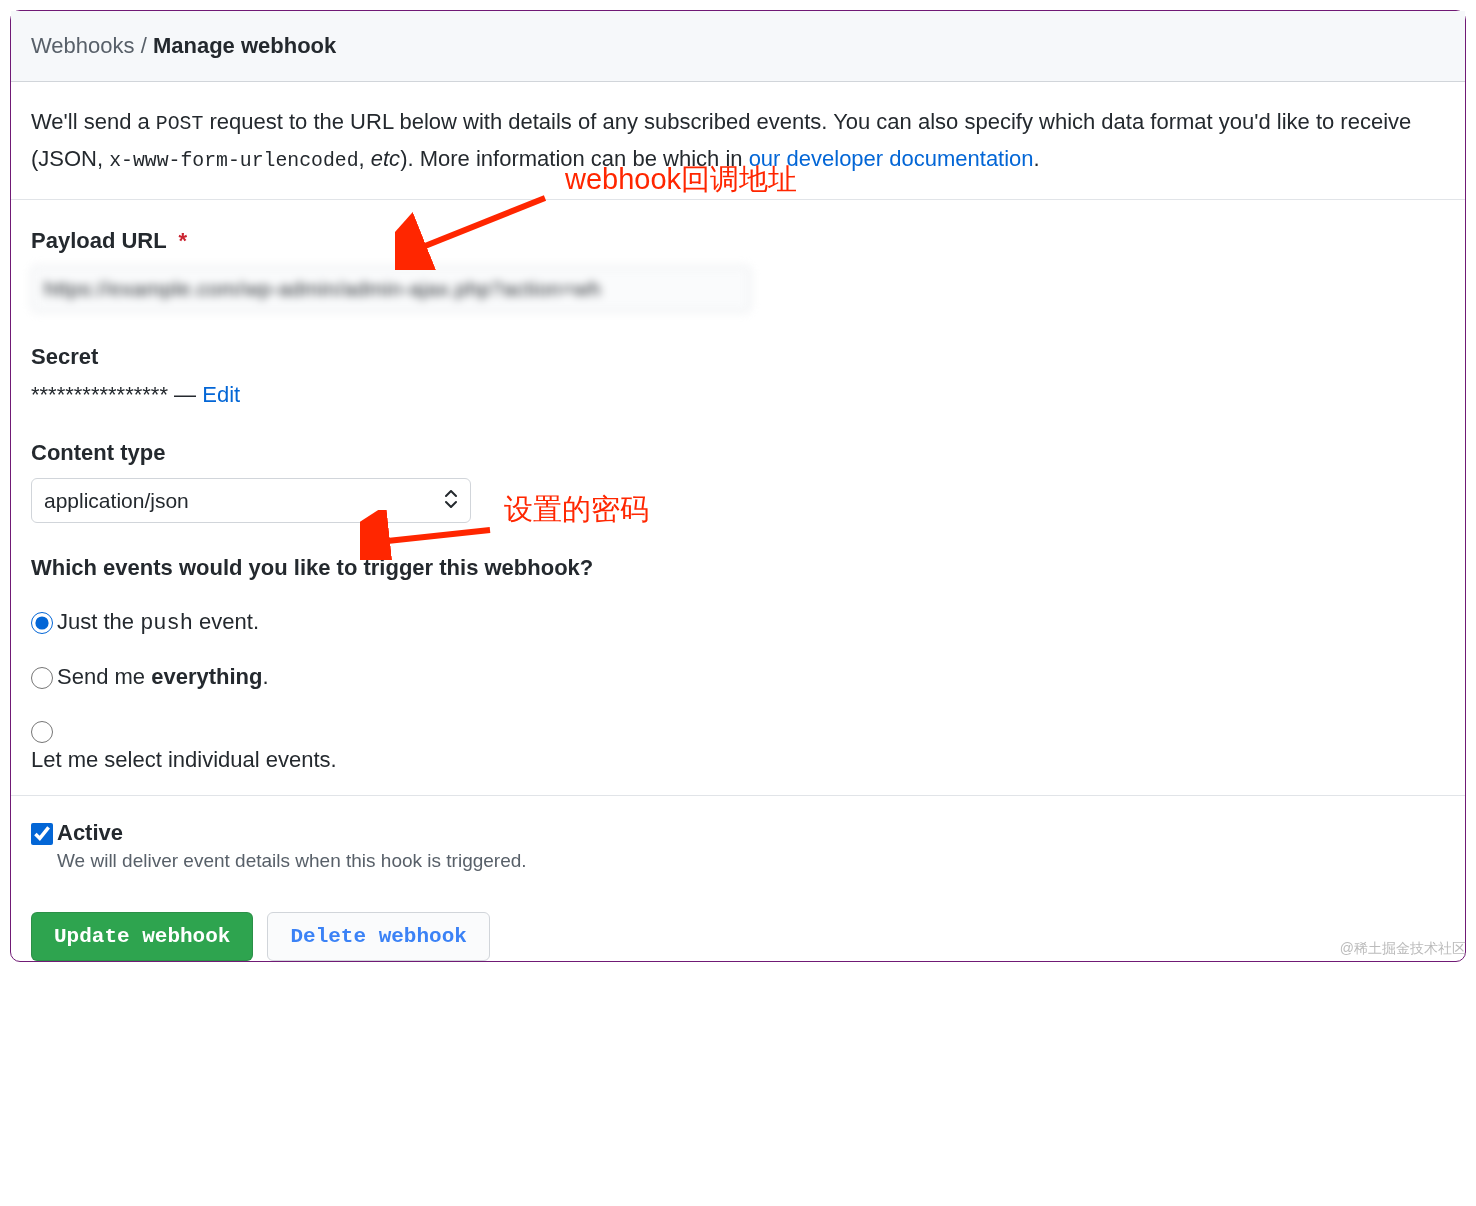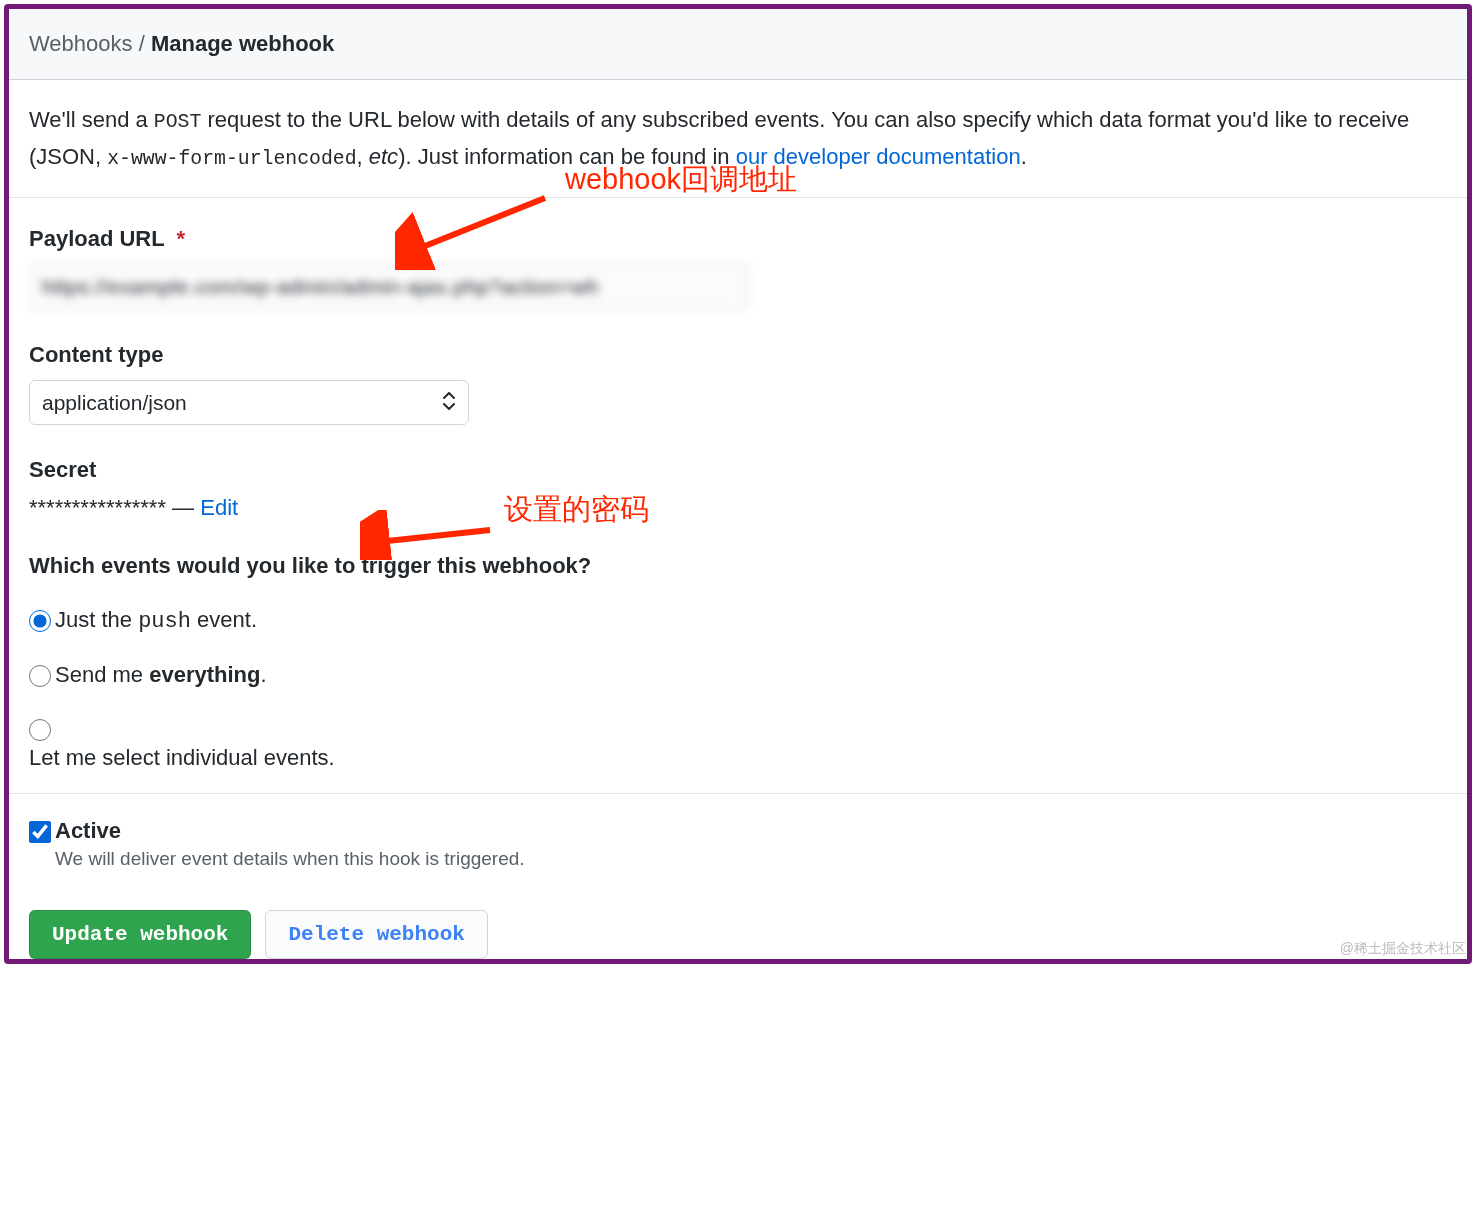--- a/index.html
+++ b/index.html
@@ -5,23 +5,23 @@
     * { box-sizing: border-box; margin: 0; padding: 0; }
     body {
       font-family: -apple-system, BlinkMacSystemFont, "Segoe UI", Helvetica, Arial, sans-serif;
       font-size: 16px;
       color: #24292e;
       background: #fff;
       width: 1476px;
       position: relative;
     }
     .panel {
-      border: 5px solid #701a75;
-      border-radius: 4px;
-      margin: 4px;
+      border: 1px solid #701a75;
+      border-radius: 10px;
+      margin: 10px;
     }
     .panel-header {
       background: #f6f8fa;
       border-bottom: 1px solid #d1d5da;
       padding: 22px 20px;
       font-size: 22px;
       color: #586069;
     }
     .panel-header a { color: #586069; text-decoration: none; }
     .panel-header strong { color: #24292e; font-weight: 600; }
@@ -160,55 +160,55 @@
 </head>
 <body>
 
 <div class="panel">
 
   <div class="panel-header">
     <a href="#">Webhooks</a><span> / </span><strong>Manage webhook</strong>
   </div>
 
   <div class="description">
-    <span>We'll send a </span><code>POST</code><span> request to the URL below with details of any subscribed events. You can also specify which data format you'd like to receive (JSON, </span><code>x-www-form-urlencoded</code><span>, </span><em>etc</em><span>). Just information can be found in </span><a href="#">our developer documentation</a><span>.</span>
+    <span>We'll send a </span><code>POST</code><span> request to the URL below with details of any subscribed events. You can also specify which data format you'd like to receive (JSON, </span><code>x-www-form-urlencoded</code><span>, </span><em>etc</em><span>). More information can be which in </span><a href="#">our developer documentation</a><span>.</span>
   </div>
 
   <div class="form-section">
 
     <div class="form-group">
       <label class="group-label">
         <span>Payload URL</span>
         &nbsp;<span class="required">*</span>
       </label>
       <input type="text" class="url-input" value="https://example.com/wp-admin/admin-ajax.php?action=wh" style="">
+    </div>
+
+    <div class="form-group">
+      <label class="group-label">Secret</label>
+      <div class="secret-row">
+        <span>****************</span><span> — </span><a href="#">Edit</a>
+      </div>
     </div>
 
     <div class="form-group">
       <label class="group-label">Content type</label>
       <div class="select-wrap">
         <select>
           <option>application/json</option>
         </select>
         <span class="select-caret">
           <svg width="12" height="18" viewBox="0 0 12 18">
               <path d="M1 6 L6 1 L11 6 M1 12 L6 17 L11 12" stroke="#24292e" stroke-width="2" fill="none" stroke-linecap="round" stroke-linejoin="round"></path>
             </svg>
         </span>
       </div>
     </div>
 
     <div class="form-group">
-      <label class="group-label">Secret</label>
-      <div class="secret-row">
-        <span>****************</span><span> — </span><a href="#">Edit</a>
-      </div>
-    </div>
-
-    <div class="form-group">
       <div class="events-heading">Which events would you like to trigger this webhook?</div>
 
       <div class="radio-row">
         <input type="radio" name="events" checked="" style="">
         <span class="radio-label"><span>Just the </span><code>push</code><span> event.</span></span>
       </div>
 
       <div class="radio-row">
         <input type="radio" name="events" style="">
         <span class="radio-label"><span>Send me </span><strong>everything</strong><span>.</span></span>

